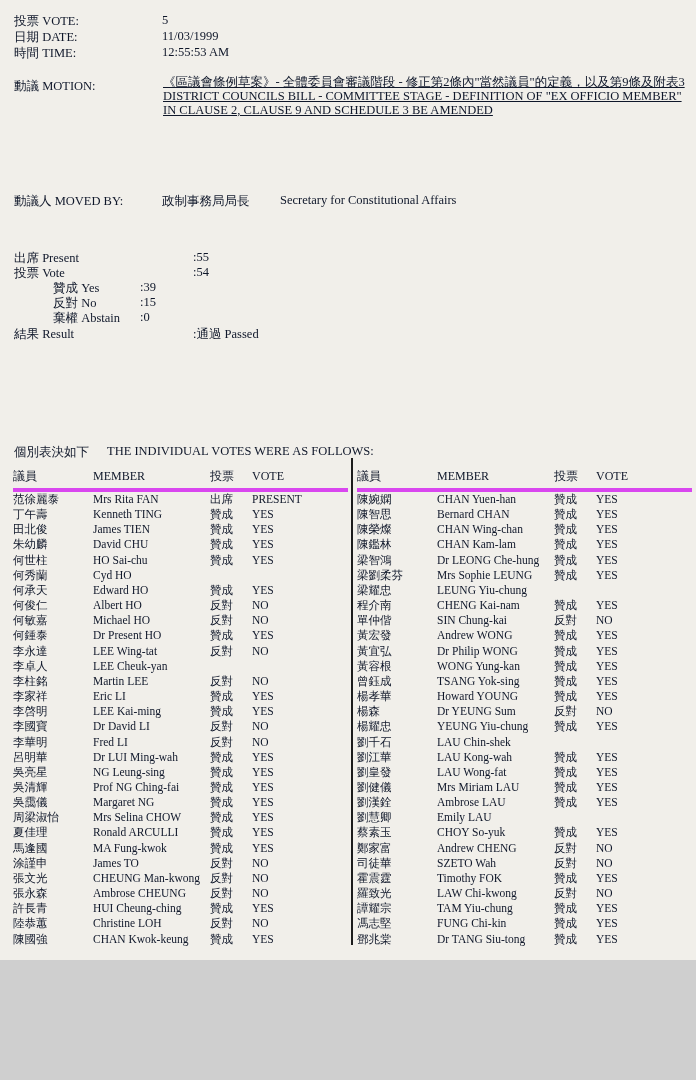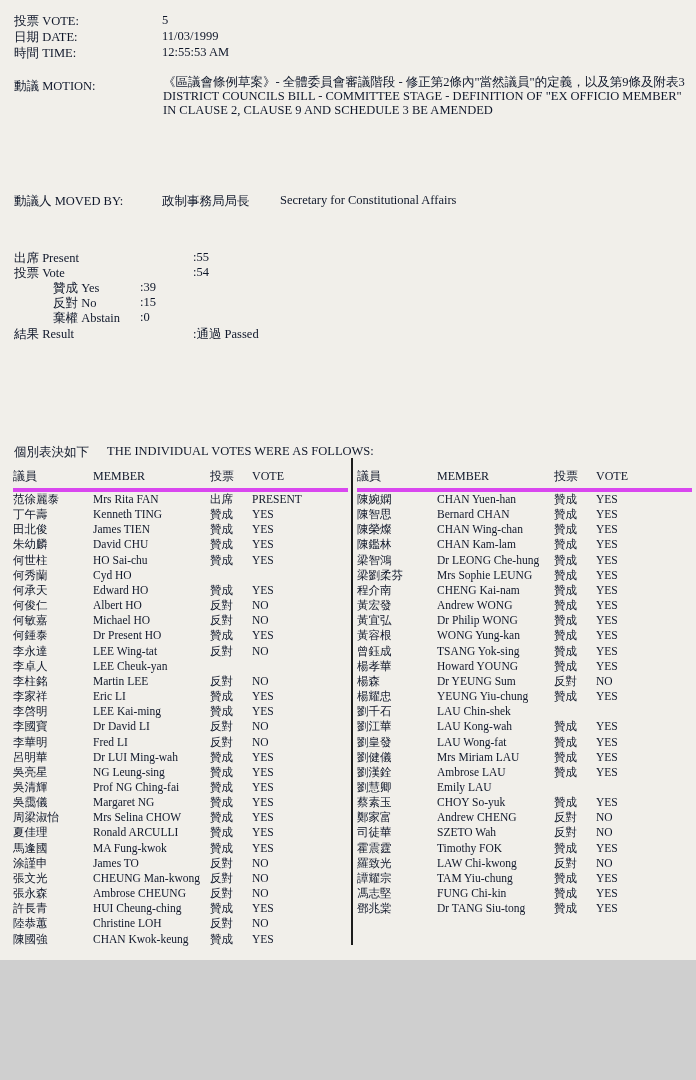--- a/index.html
+++ b/index.html
@@ -18,21 +18,21 @@
   .val{left:162px;}
   .val2{left:193px;}
   .val3{left:140px;}
   .ind{left:53px;text-align:right;}
   .en-off{left:107px;}
   .movedby-en{left:280px;}
   .motion-text{
     position:absolute;left:163px;top:76px;width:524px;
     font-size:12.5px;line-height:13.9px;
   }
-  .motion-text p{margin:0;}
+  .motion-text p{margin:0;text-decoration:underline;}
   .votetable{
     position:absolute;top:468px;width:335px;
     border-collapse:collapse;table-layout:fixed;
   }
   .votetable th{
     font-size:12px;font-weight:normal;text-align:left;
     padding:0 0 3px 0;border-bottom:4px solid #d946ef;
     white-space:nowrap;overflow:hidden;
   }
   .votetable td{
@@ -361,24 +361,36 @@
           <td>贊成</td>
           <td>YES</td>
         </tr>
         <tr>
           <td>梁劉柔芬</td>
           <td>Mrs Sophie LEUNG</td>
           <td>贊成</td>
           <td>YES</td>
         </tr>
         <tr>
+          <td>梁耀忠</td>
+          <td>LEUNG Yiu-chung</td>
+          <td></td>
+          <td></td>
+        </tr>
+        <tr>
           <td>程介南</td>
           <td>CHENG Kai-nam</td>
           <td>贊成</td>
           <td>YES</td>
+        </tr>
+        <tr>
+          <td>單仲偕</td>
+          <td>SIN Chung-kai</td>
+          <td>反對</td>
+          <td>NO</td>
         </tr>
         <tr>
           <td>黃宏發</td>
           <td>Andrew WONG</td>
           <td>贊成</td>
           <td>YES</td>
         </tr>
         <tr>
           <td>黃宜弘</td>
           <td>Dr Philip WONG</td>

